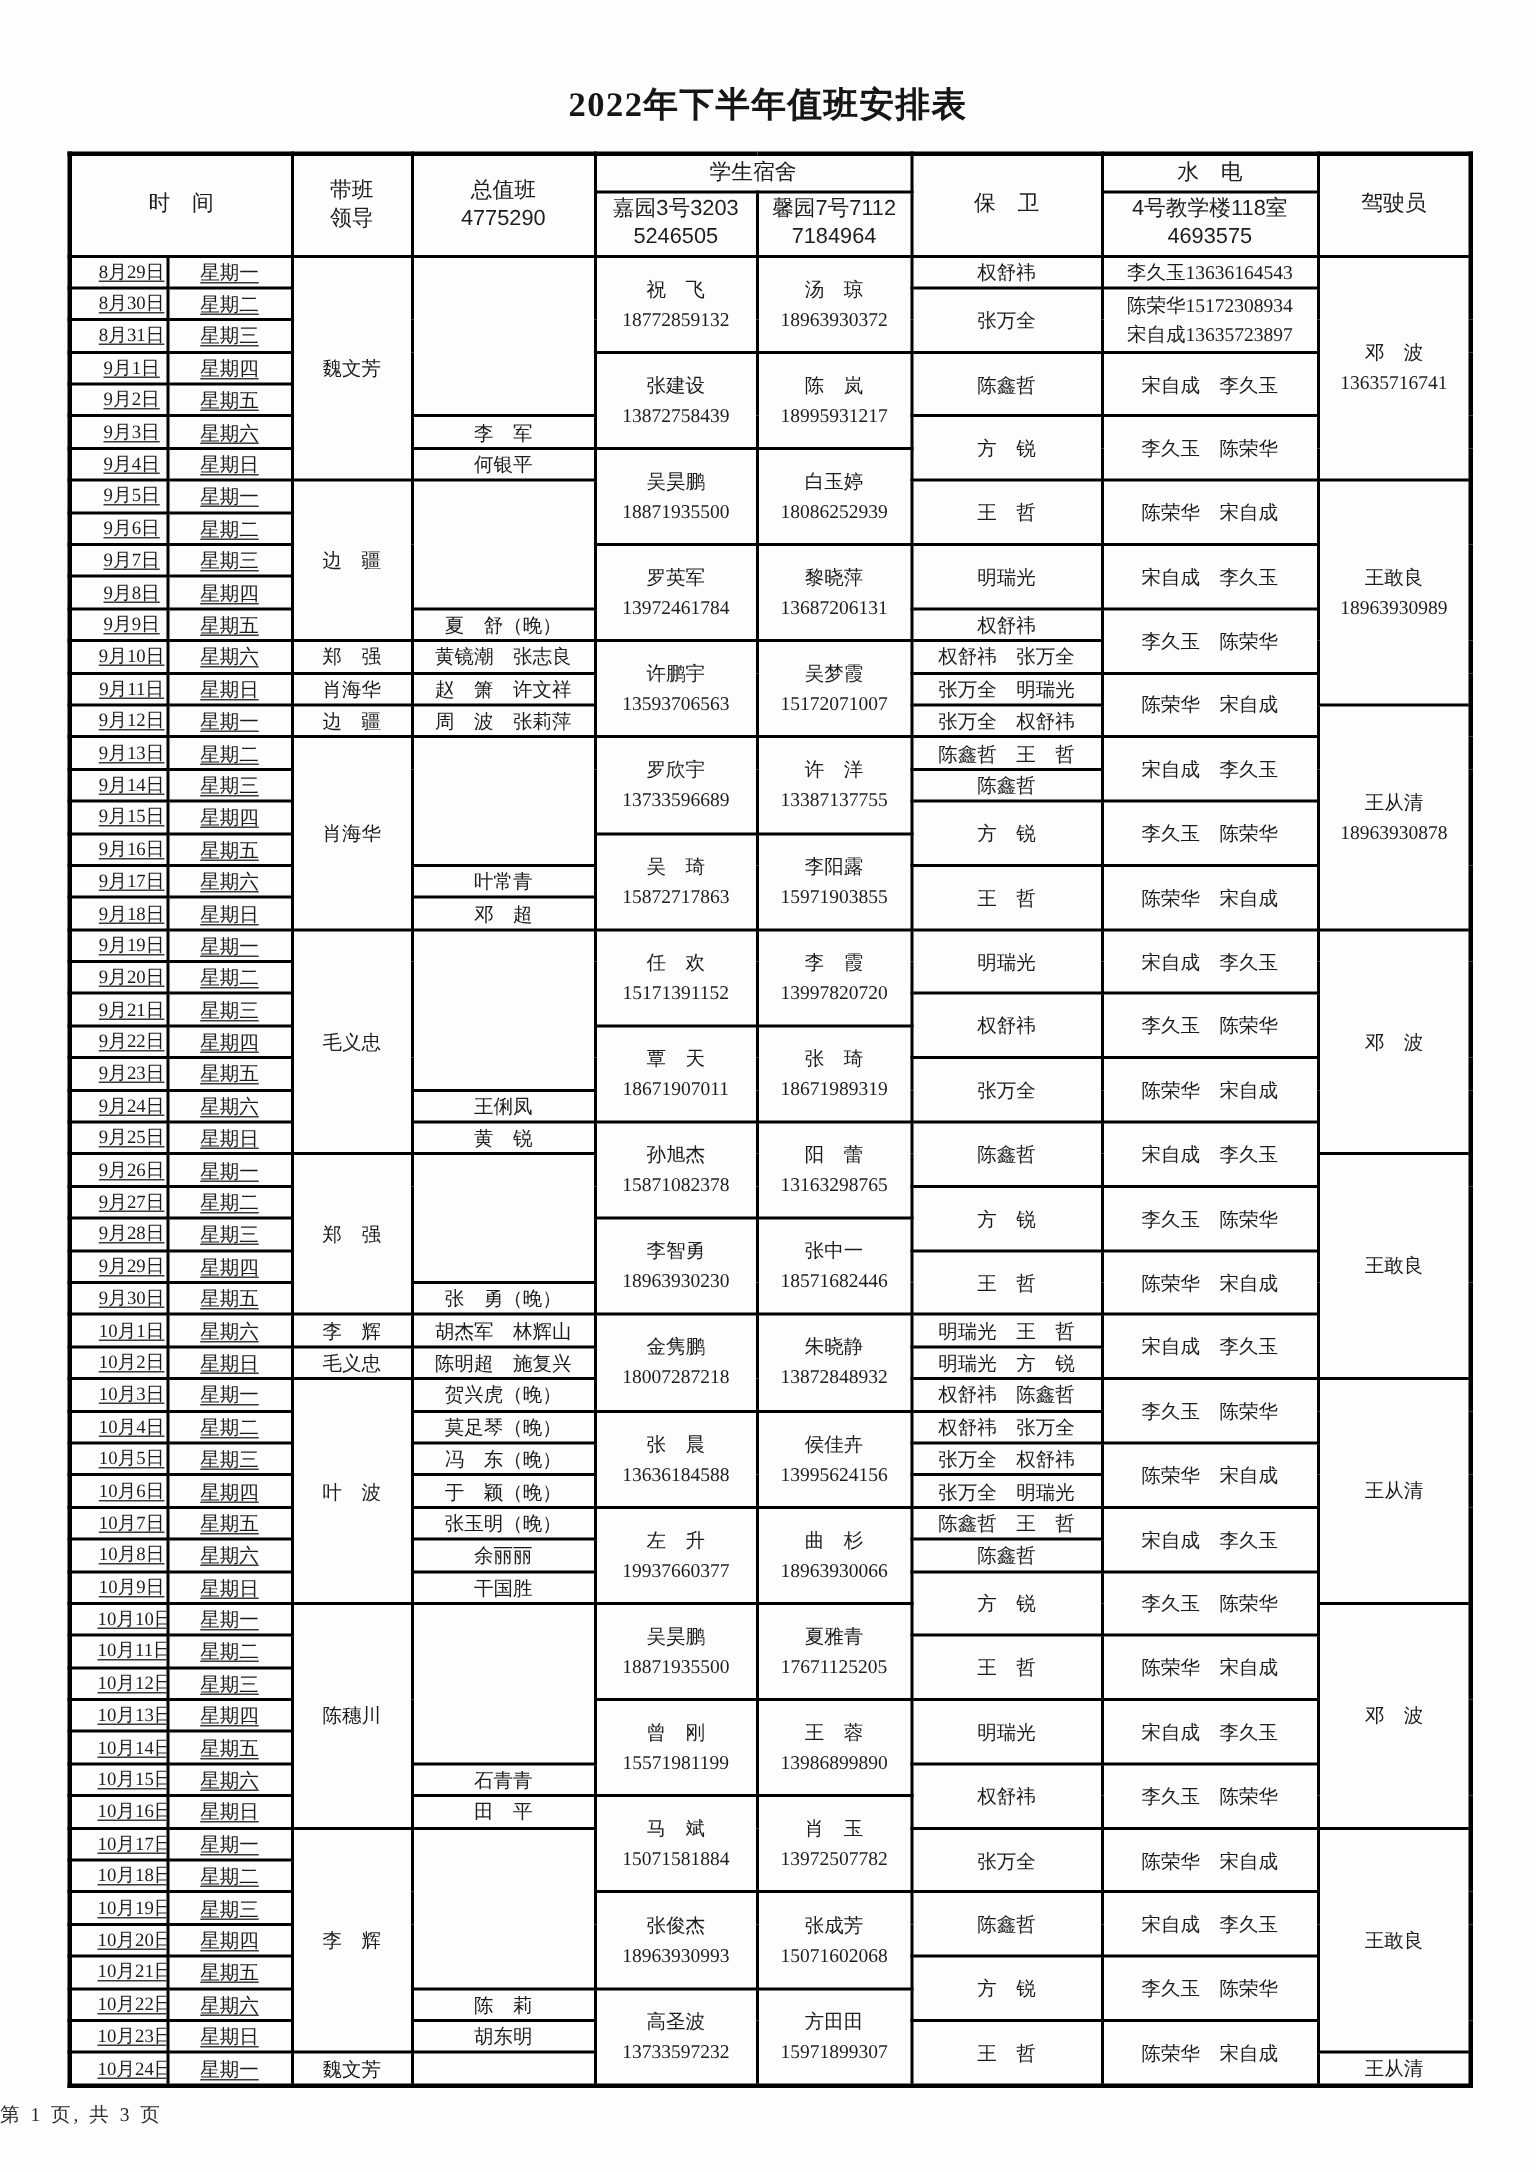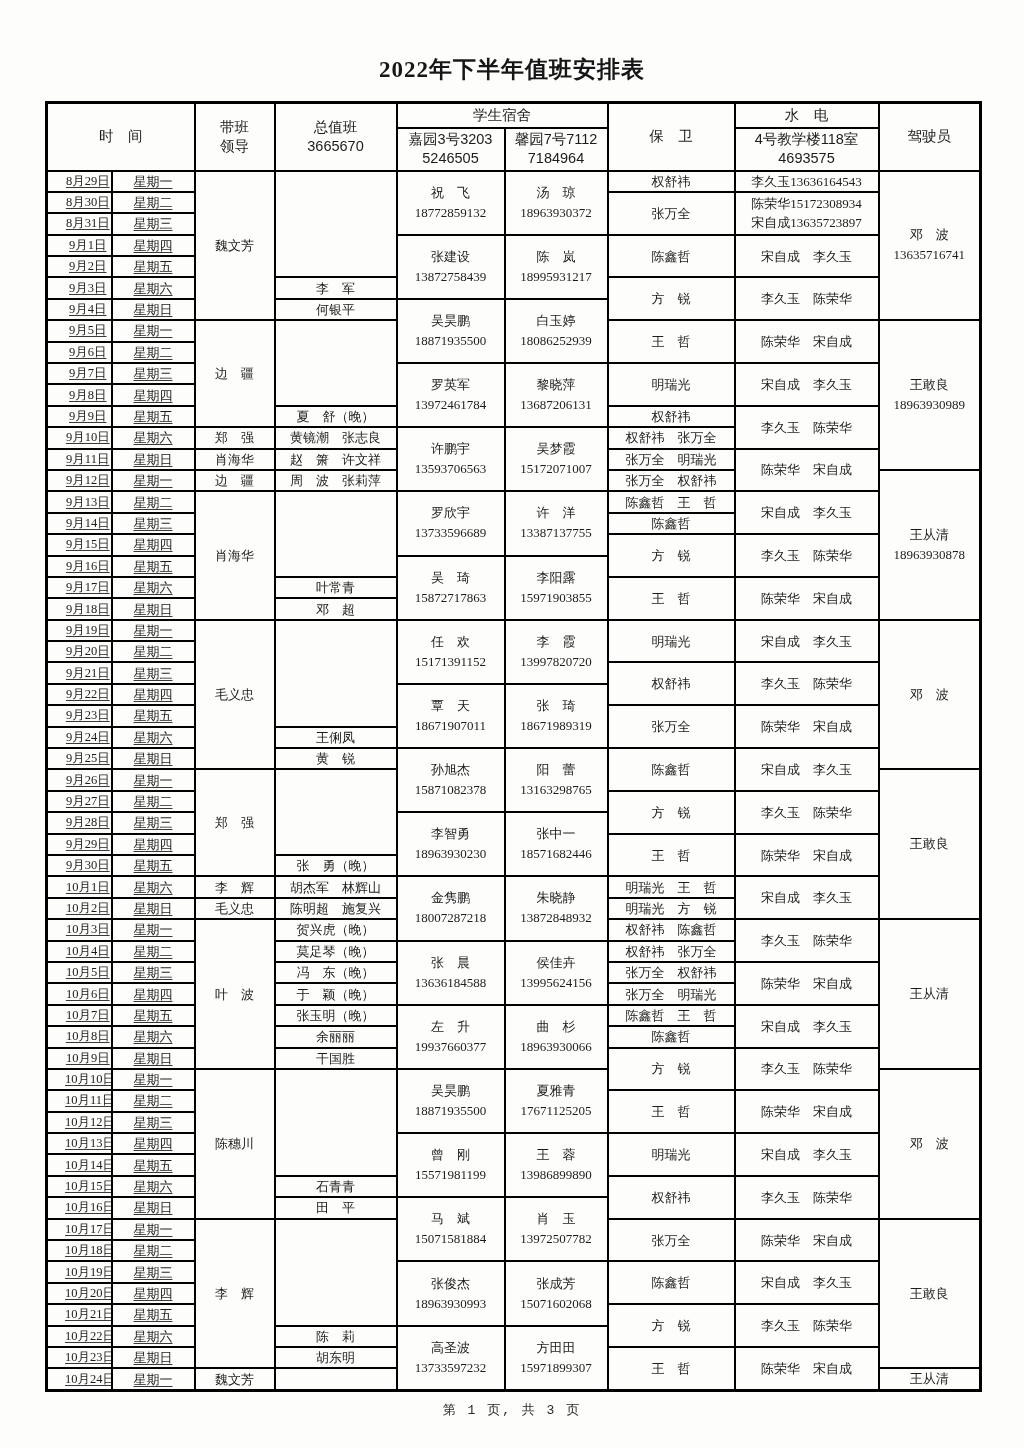--- a/index.html
+++ b/index.html
@@ -28,23 +28,22 @@
   tr.hdr-top{height:25px;}
   tr.hdr-sub{height:43px;}
   tbody td{font-size:13px;height:19.4px;line-height:19px;}
   .col-date,.col-week{
     text-decoration:underline;text-decoration-thickness:1px;
     text-decoration-color:#3a3a3a;text-underline-offset:2px;
   }
   .col-date{font-size:12.5px;padding-left:17px;}
   .col-dorm1,.col-dorm2,.col-driver{line-height:20px;}
   .footer{
-    text-align:center;font-size:13px;margin-top:9px;letter-spacing:2px;
+    text-align:left;font-size:13px;margin-top:9px;letter-spacing:2px;
     color:#2a2a2a;
-    font-family:Liberation Mono, monospace;
   }
 </style>
 </head>
 <body>
 
 <div class="page">
 
   <div class="title">2022年下半年值班安排表</div>
 
   <table class="roster">
@@ -63,21 +62,21 @@
       <tr class="hdr-top">
         <th colspan="2" rowspan="2">
           <span>时　间</span>
         </th>
         <th rowspan="2">
           <span>带班</span><br>
           <span>领导</span>
         </th>
         <th rowspan="2">
           <span>总值班</span><br>
-          <span>3665670</span>
+          <span>4775290</span>
         </th>
         <th colspan="2">
           <span>学生宿舍</span>
         </th>
         <th rowspan="2">
           <span>保　卫</span>
         </th>
         <th>
           <span>水　电</span>
         </th>

